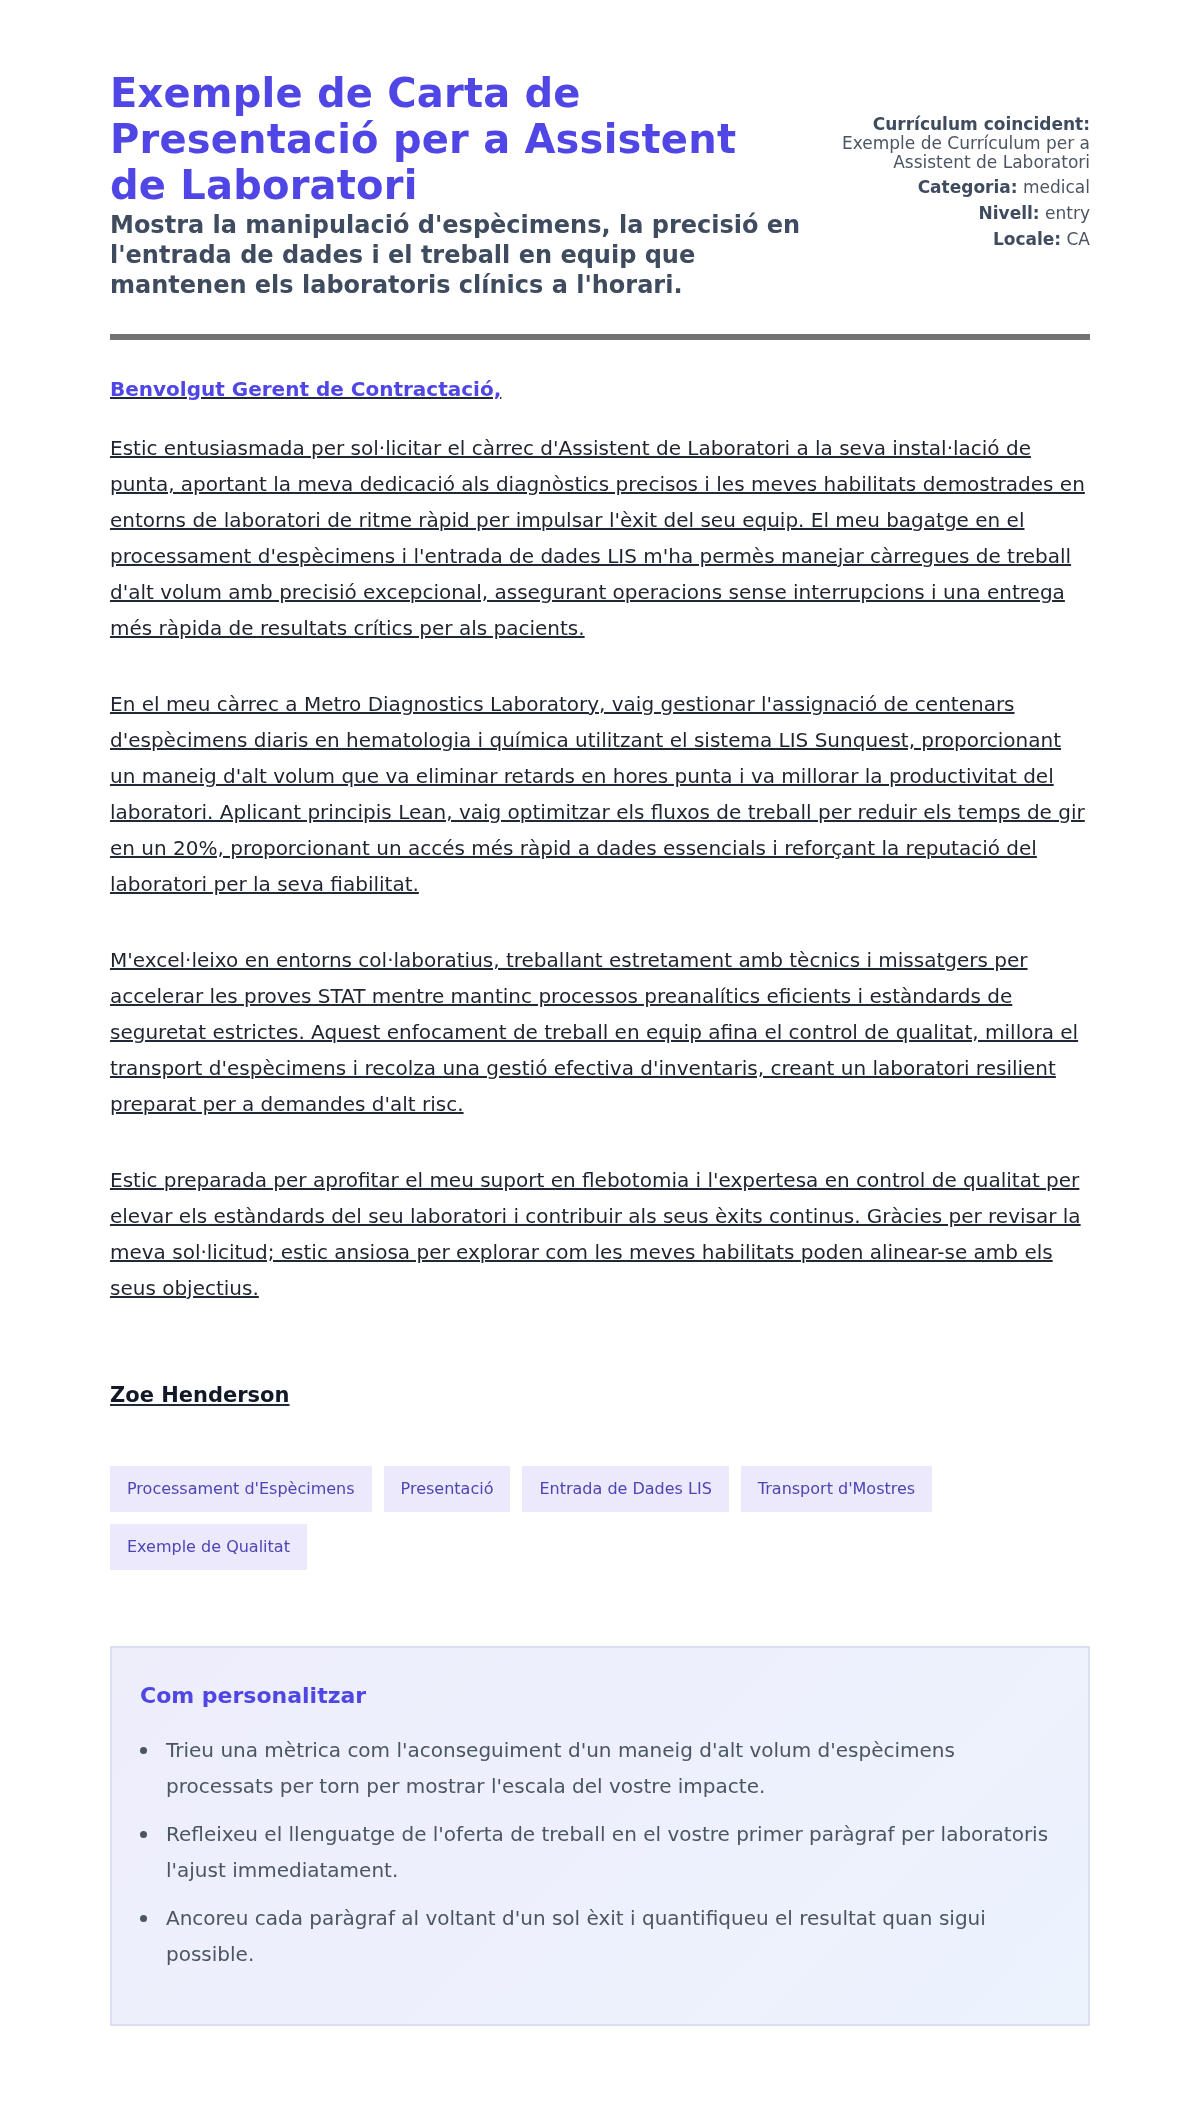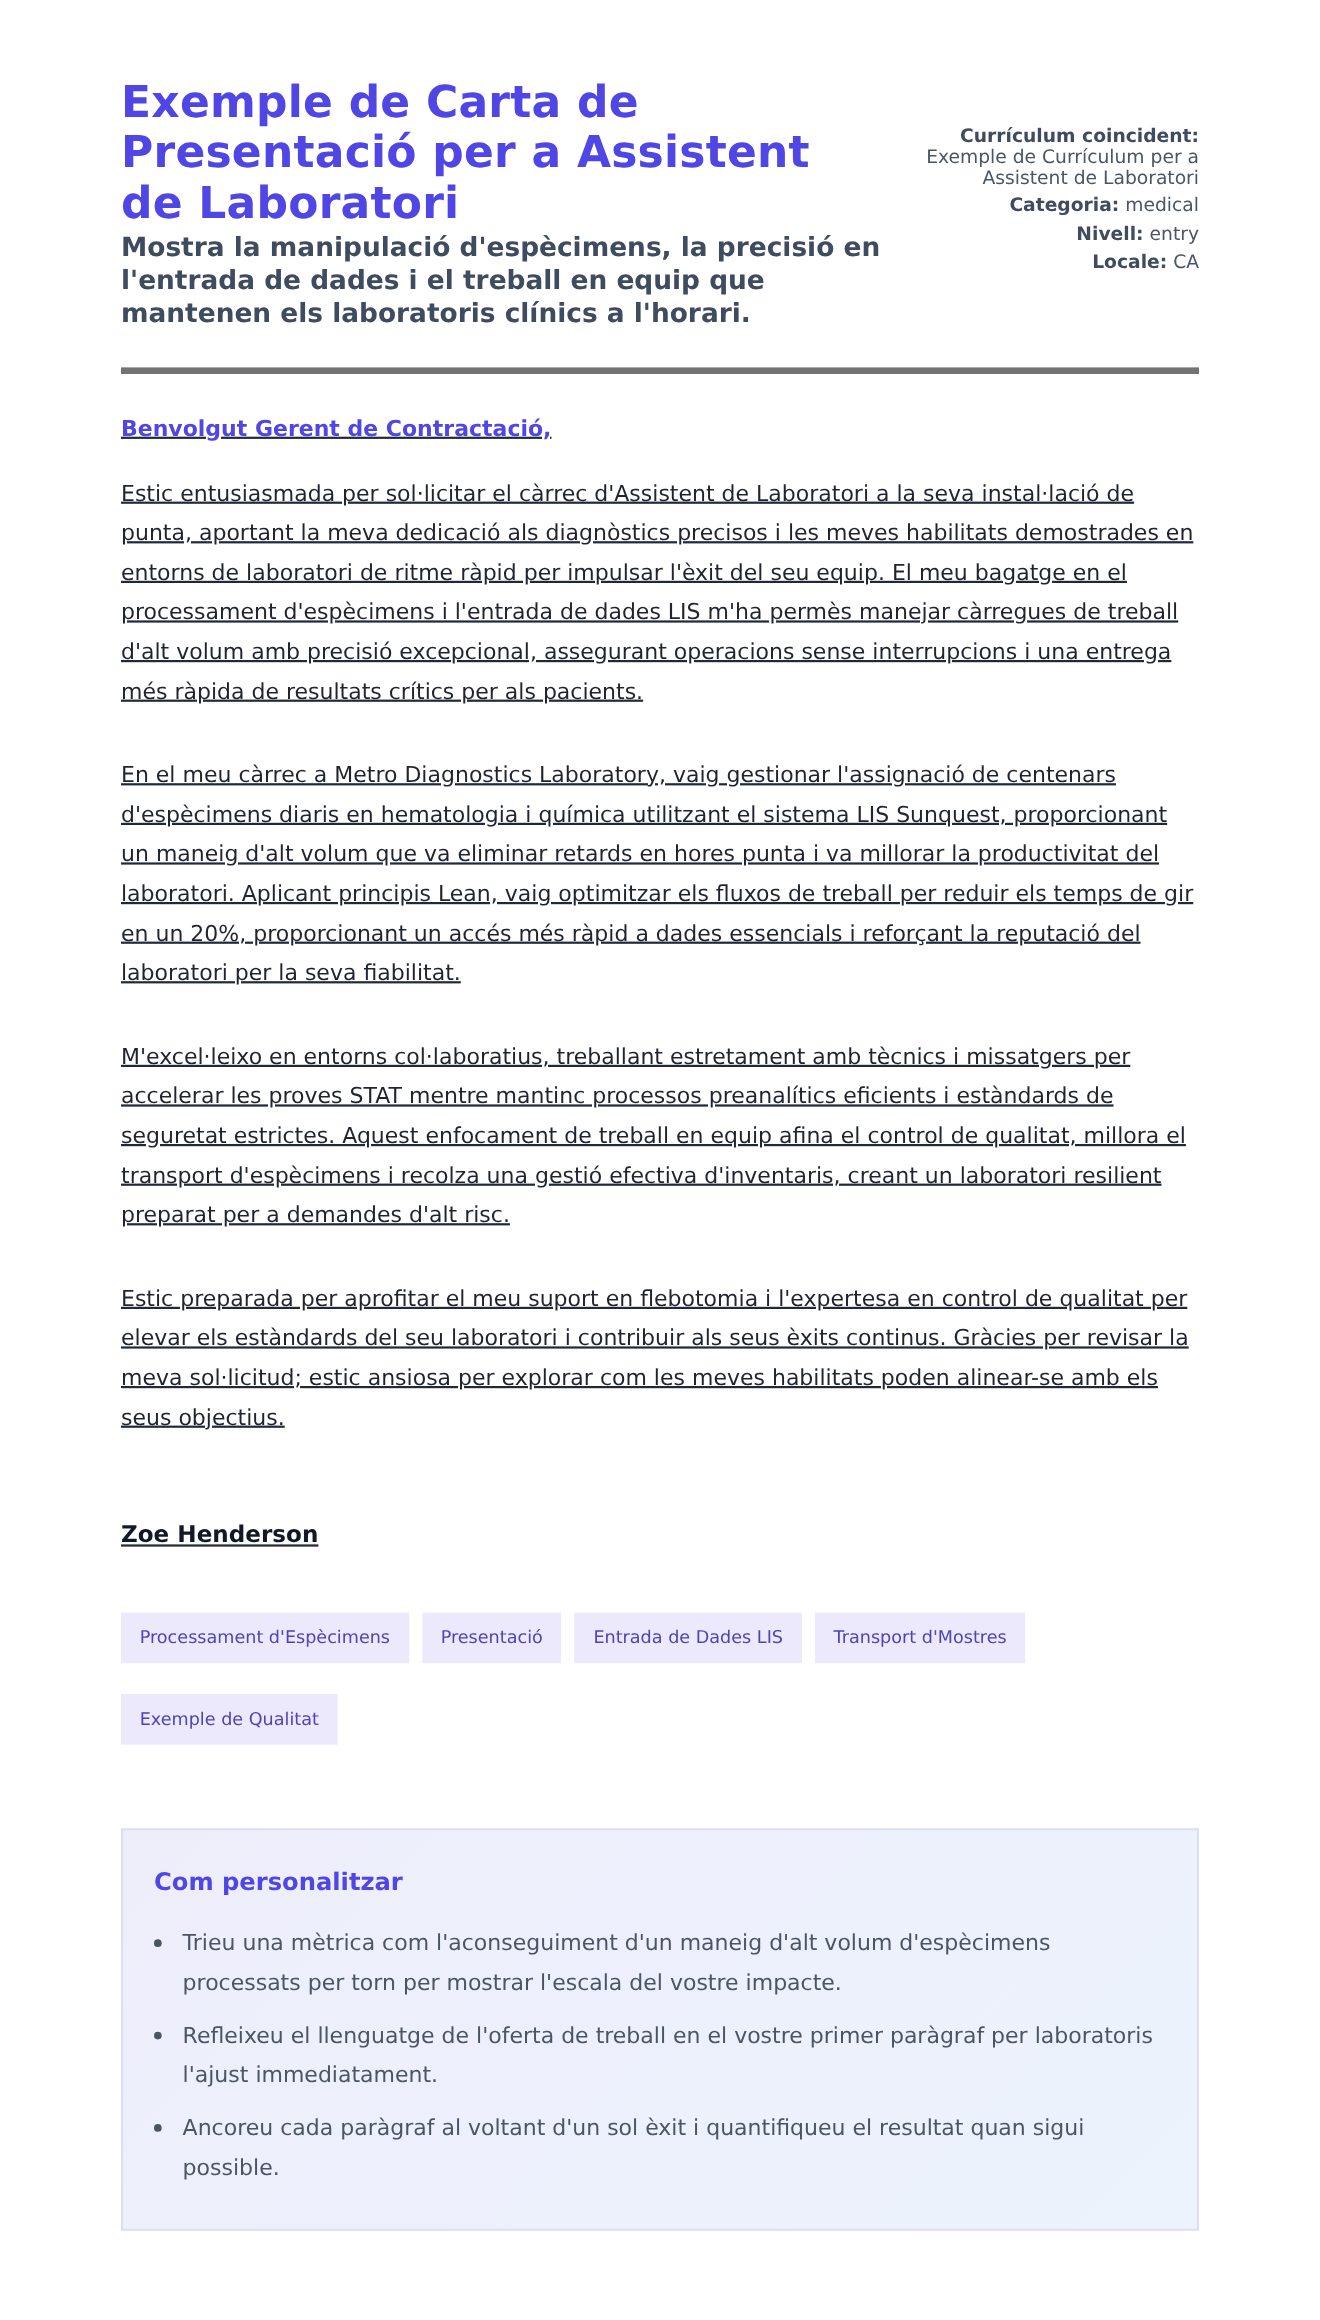--- a/index.html
+++ b/index.html
@@ -78,38 +78,38 @@
       font-size: 20px;
       line-height: 26px;
       color: #4b5563;
     }
 
     
     .tags {
       margin-top: 58px;
       display: flex;
       flex-wrap: wrap;
-      gap: 28px 12px;
+      gap: 12px 12px;
       width: 900px;
       align-items: flex-end;
     }
     .tag {
       background: #ebe9fb;
       color: #4d44b5;
       font-size: 16px;
       line-height: 20px;
       padding: 13px 17px 13px 17px;
     }
 
     
     .tips {
       margin-top: 76px;
       border: 2px solid #dcdff3;
       background: linear-gradient(135deg, #eeeefb 0%, #ecf3fd 100%);
-      padding: 34px 28px 38px 28px;
+      padding: 34px 28px 52px 28px;
     }
     .tips-title {
       font-weight: bold;
       font-size: 22px;
       line-height: 28px;
       color: #4f46e5;
       margin-bottom: 22px;
     }
     .tips-list { list-style: none; }
     .tips-item {

